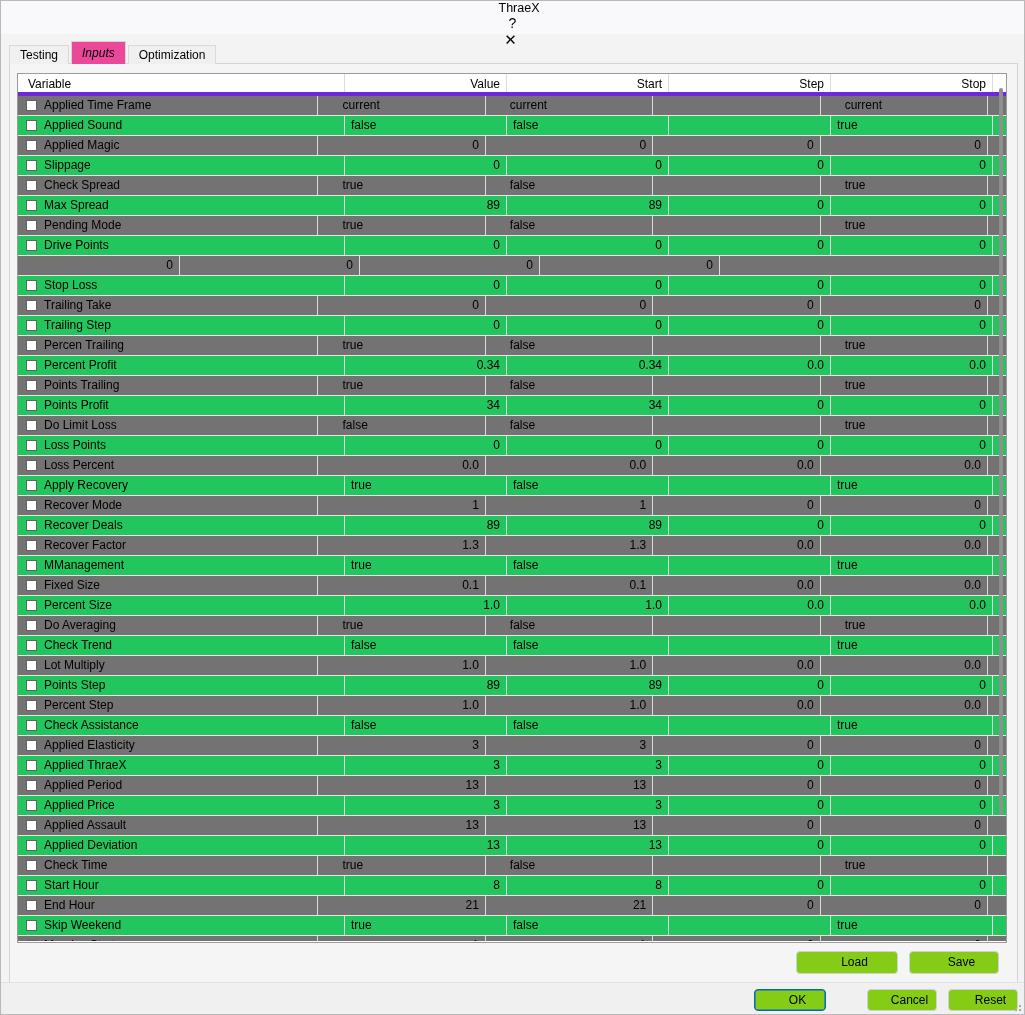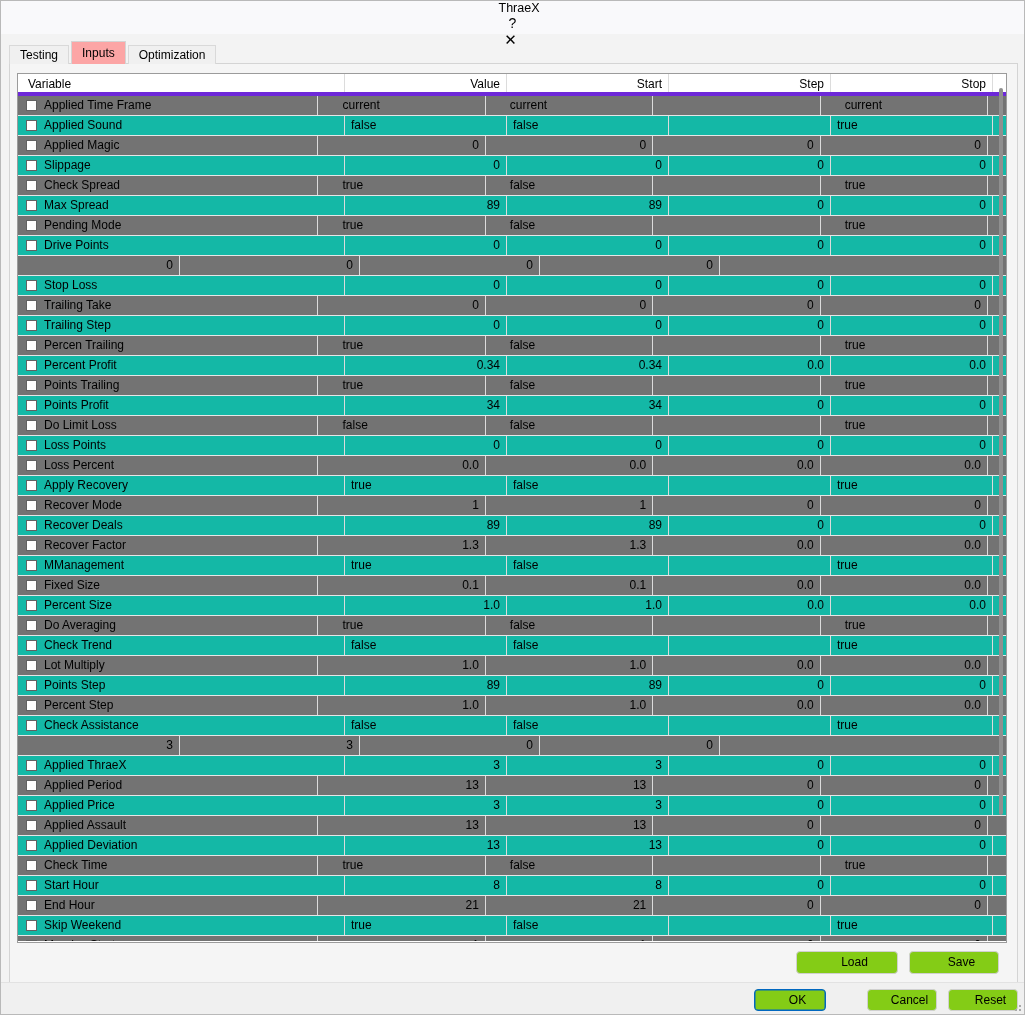--- a/index.html
+++ b/index.html
@@ -10,35 +10,35 @@
   
   .titlebar { position:absolute; left:0; top:0; width:100%; height:33px; background:#f9f9fb; display:flex; align-items:center;flex-direction:column; }
   .title { margin-left:13px; font-size:12.5px; }
   .tb-spacer { flex:1; }
   .tb-btn { width:42px; height:33px; display:flex; align-items:center; justify-content:center; font-size:14px; cursor:default; }
   .tb-btn.close { margin-right:4px; font-size:15px; }
 
   
   .tabs { position:absolute; left:8px; top:40px; height:23px; display:flex; align-items:flex-end; z-index:3; }
   .tab { height:19px; padding:0 10px; line-height:18px; background:#f0f0f0; border:1px solid #d9d9d9; border-bottom:none; margin-right:2px; }
-  .tab.active { height:23px; line-height:22px; background:#fca5a5; position:relative; z-index:4; border-color:#d4d4d4; }
+  .tab.active { height:23px; line-height:22px; background:#ec4899; position:relative; z-index:4; border-color:#d4d4d4;font-style:italic; }
 
   
   .panel { position:absolute; left:8px; top:62px; width:1009px; height:920px; background:#f5f5f5; border:1px solid #d4d4d4; }
 
   
   .table { position:absolute; left:16px; top:72px; width:990px; height:870px; background:#fff; border:1px solid #9b9b9b; z-index:2; }
   .t-head { display:flex; height:22px; background:#fff; border-bottom:4px solid #6d28d9; }
   .h-cell { line-height:21px; border-right:1px solid #dcdcdc; }
   .cell { line-height:19px; border-right:1px solid #dcdcdc; overflow:hidden; white-space:nowrap; }
   .c-var  { width:327px; padding-left:10px; }
   .c-val, .c-start, .c-step, .c-stop { width:162px; padding-left:6px; }
   .h-right { text-align:right; padding-right:6px; padding-left:0; }
   .c-fill { flex:1; border-right:none; }
-  .t-row { display:flex; height:20px; background:#14b8a6; border-bottom:1px solid #e6e6e6; }
+  .t-row { display:flex; height:20px; background:#22c55e; border-bottom:1px solid #e6e6e6; }
   .t-row.alt { background:#737373;gap:18px; }
   .t-row .c-var { padding-left:0; display:flex; align-items:flex-start; }
   .cb { width:11px; height:11px; border:1px solid #626262; background:#fff; margin:4px 7px 0 8px; flex:none; }
   .rlabel { line-height:19px; }
   .num { text-align:right; padding-right:6px; padding-left:0; }
   .partial-clip { height:5px; overflow:hidden; }
   .scroll-thumb { position:absolute; left:981px; top:14px; width:4px; height:727px; background:#8f8f8f; border-radius:2px; }
 
   
   .btn { position:absolute; height:23px; background:#84cc16; border:1px solid #d0d0d0; border-radius:4px; text-align:center; line-height:21px; font-size:12px; cursor:default;padding-left:15px; }
@@ -431,20 +431,24 @@
             <span class="cb"></span>
             <span class="rlabel">Check Assistance</span>
           </div>
           <div class="cell c-val">false</div>
           <div class="cell c-start">false</div>
           <div class="cell c-step"></div>
           <div class="cell c-stop">true</div>
           <div class="cell c-fill"></div>
         </div>
         <div class="t-row alt">
+          <div class="cell c-var">
+            <span class="cb"></span>
+            <span class="rlabel">Applied Elasticity</span>
+          </div>
           <div class="cell c-val num">3</div>
           <div class="cell c-start num">3</div>
           <div class="cell c-step num">0</div>
           <div class="cell c-stop num">0</div>
           <div class="cell c-fill"></div>
         </div>
         <div class="t-row">
           <div class="cell c-var">
             <span class="cb"></span>
             <span class="rlabel">Applied ThraeX</span>

